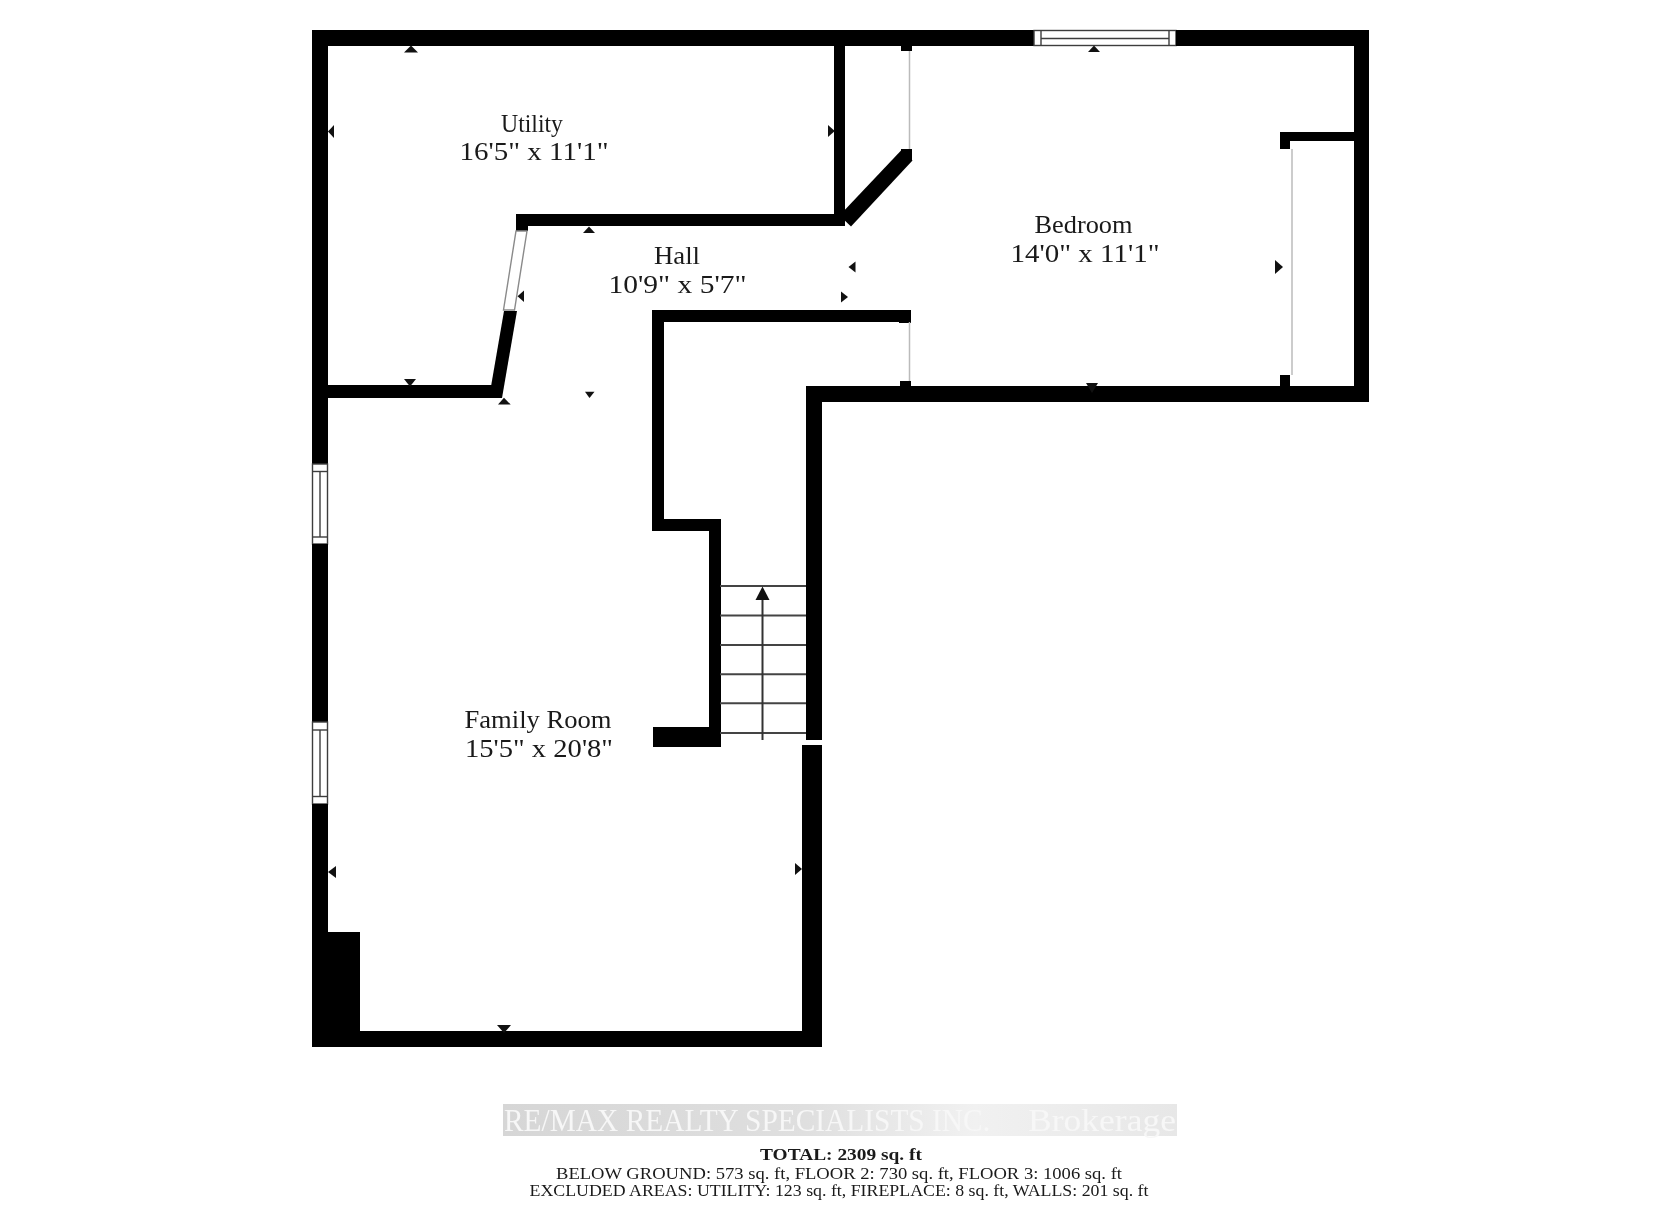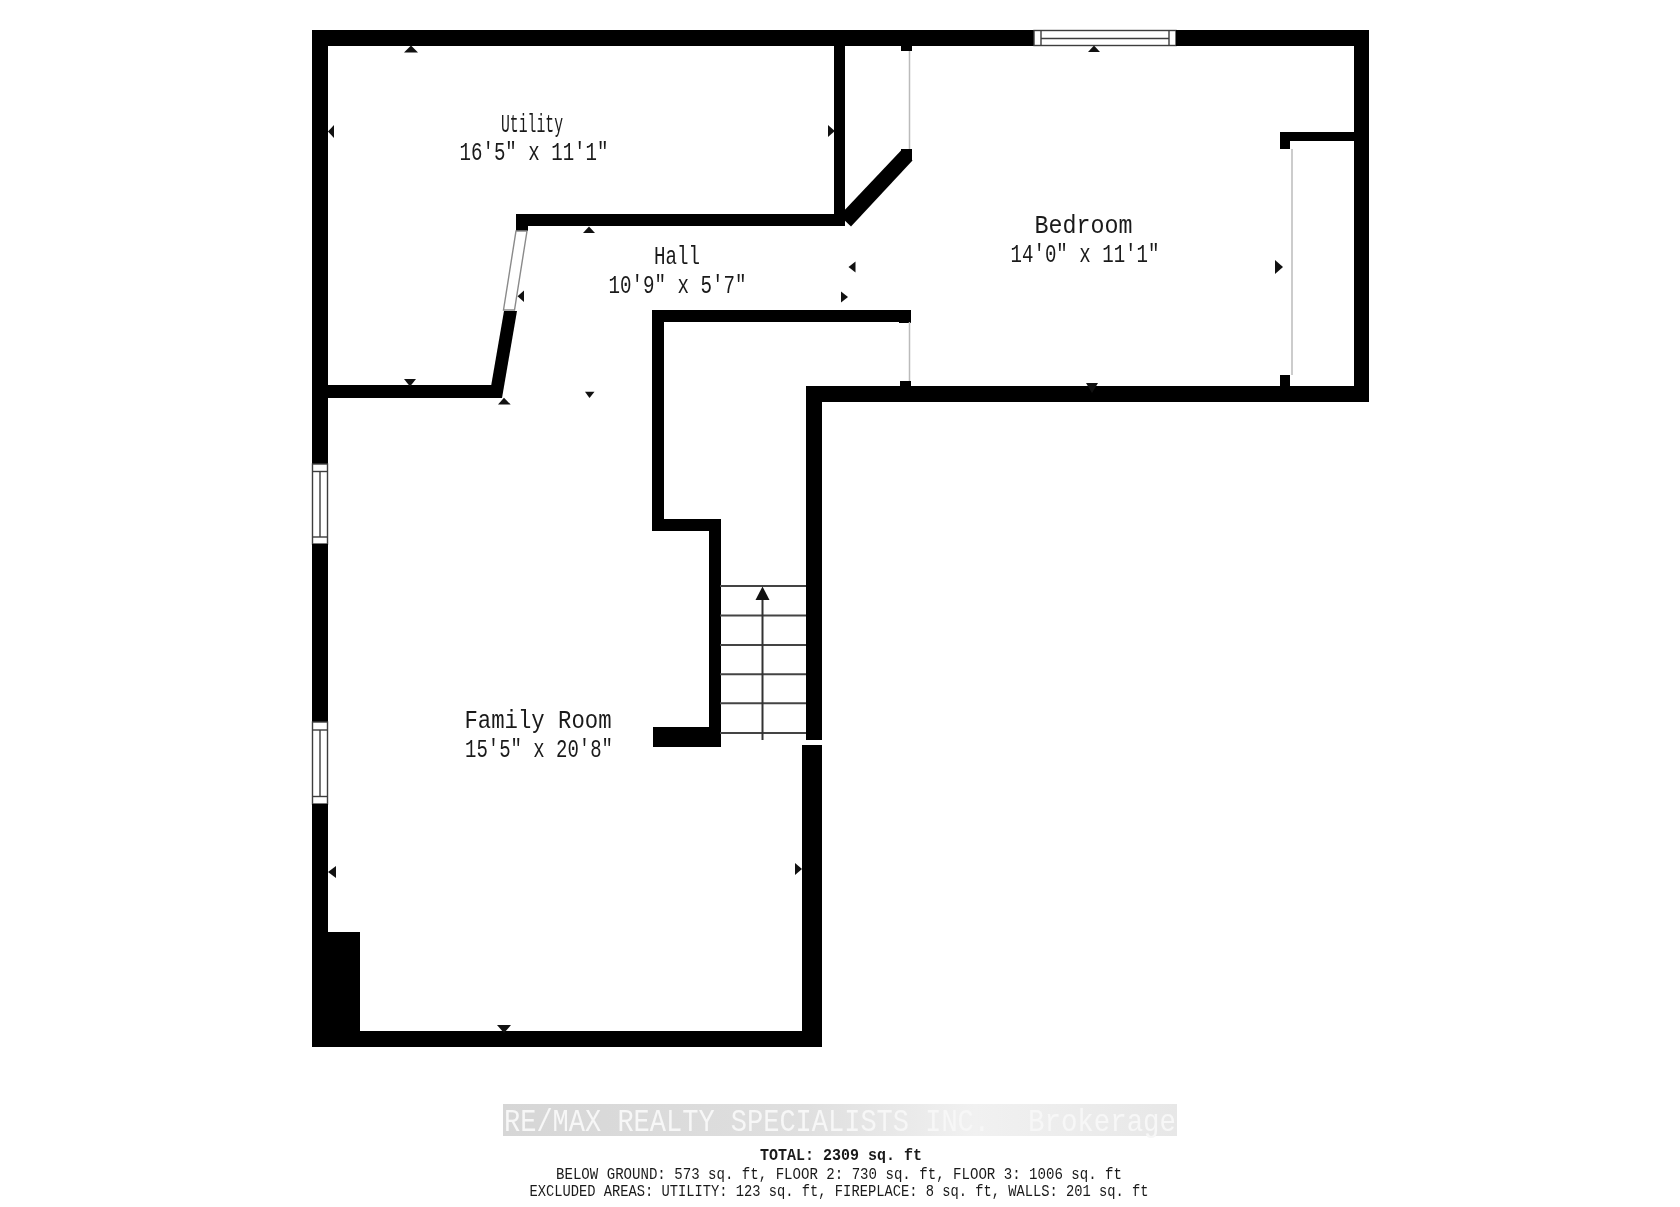--- a/index.html
+++ b/index.html
@@ -1,17 +1,17 @@
 <!DOCTYPE html>
 <html><head>
 <meta charset="utf-8">
 <style>
   html,body{margin:0;padding:0;background:#ffffff;}
   .page{position:relative;width:1680px;height:1207px;background:#84cc16;overflow:hidden;
-        font-family:Liberation Mono, monospace;}
+        font-family:Liberation Serif, serif;}
   svg{position:absolute;left:0;top:0;}
 </style>
 </head>
 <body>
 <div class="page">
 <svg width="1680" height="1207" viewBox="0 0 1680 1207">
 
   <rect x="0" y="0" width="1680" height="1207" fill="#ffffff"></rect>
 
   <rect x="312" y="30" width="722" height="16" fill="#000000"></rect>

